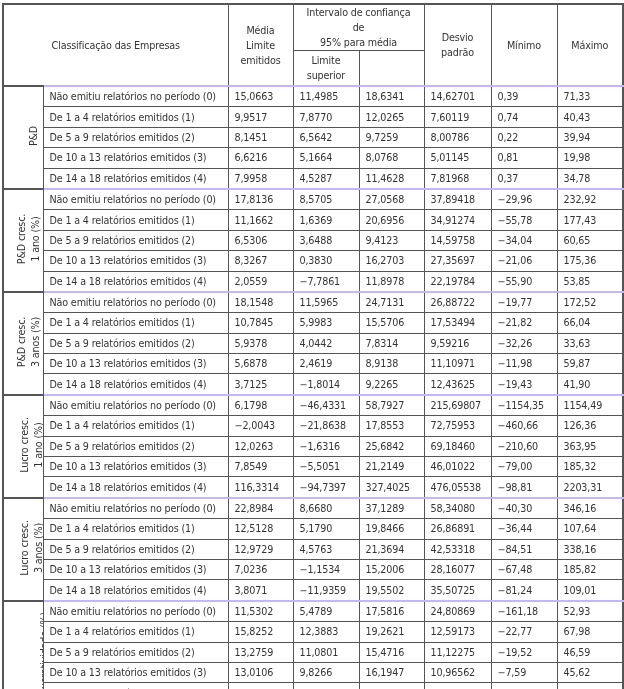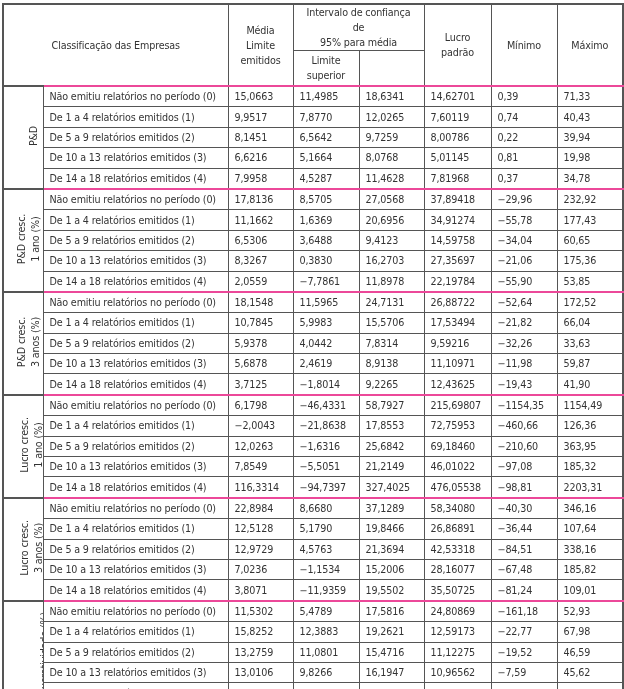--- a/index.html
+++ b/index.html
@@ -48,21 +48,21 @@
       border-top: 2px solid #555555 !important;
       border-bottom: 2px solid #555555 !important;
     }
     td.group .rot {
       display: inline-block;
       transform: rotate(-90deg);
       white-space: nowrap;
       line-height: 14px;
       text-align: center;
     }
-    tr.first td { border-top: 2px solid #ec4899; }
+    tr.first td { border-top: 2px solid #c4b5fd; }
     table.stats { border: 2px solid #555555; }
   </style>
 </head>
 <body>
 
 <table class="stats">
   <colgroup>
     <col style="width:40px">
     <col style="width:185px">
     <col style="width:65px">
@@ -78,21 +78,21 @@
       <th rowspan="2">
         <span>Média</span><br>
         <span>Limite</span><br>
         <span>emitidos</span>
       </th>
       <th colspan="2">
         <span>Intervalo de confiança de</span><br>
         <span>95% para média</span>
       </th>
       <th rowspan="2">
-        <span>Lucro</span><br>
+        <span>Desvio</span><br>
         <span>padrão</span>
       </th>
       <th rowspan="2">Mínimo</th>
       <th rowspan="2">Máximo</th>
     </tr>
     <tr class="hdr2">
       <th>
         <span>Limite</span><br>
         <span>superior</span>
       </th>
@@ -192,21 +192,21 @@
         <td>−55,90</td>
         <td>53,85</td>
       </tr>
       <tr class="data first">
         <td class="group" rowspan="5"><span class="rot"><span>P&amp;D cresc.</span><br><span>3 anos (%)</span></span></td>
         <td>Não emitiu relatórios no período (0)</td>
         <td>18,1548</td>
         <td>11,5965</td>
         <td>24,7131</td>
         <td>26,88722</td>
-        <td>−52,64</td>
+        <td>−19,77</td>
         <td>172,52</td>
       </tr>
       <tr class="data">
         <td>De 1 a 4 relatórios emitidos (1)</td>
         <td>10,7845</td>
         <td>5,9983</td>
         <td>15,5706</td>
         <td>17,53494</td>
         <td>−21,82</td>
         <td>66,04</td>
@@ -265,21 +265,21 @@
         <td>69,18460</td>
         <td>−210,60</td>
         <td>363,95</td>
       </tr>
       <tr class="data">
         <td>De 10 a 13 relatórios emitidos (3)</td>
         <td>7,8549</td>
         <td>−5,5051</td>
         <td>21,2149</td>
         <td>46,01022</td>
-        <td>−97,08</td>
+        <td>−79,00</td>
         <td>185,32</td>
       </tr>
       <tr class="data">
         <td>De 14 a 18 relatórios emitidos (4)</td>
         <td>116,3314</td>
         <td>−94,7397</td>
         <td>327,4025</td>
         <td>476,05538</td>
         <td>−98,81</td>
         <td>2203,31</td>

